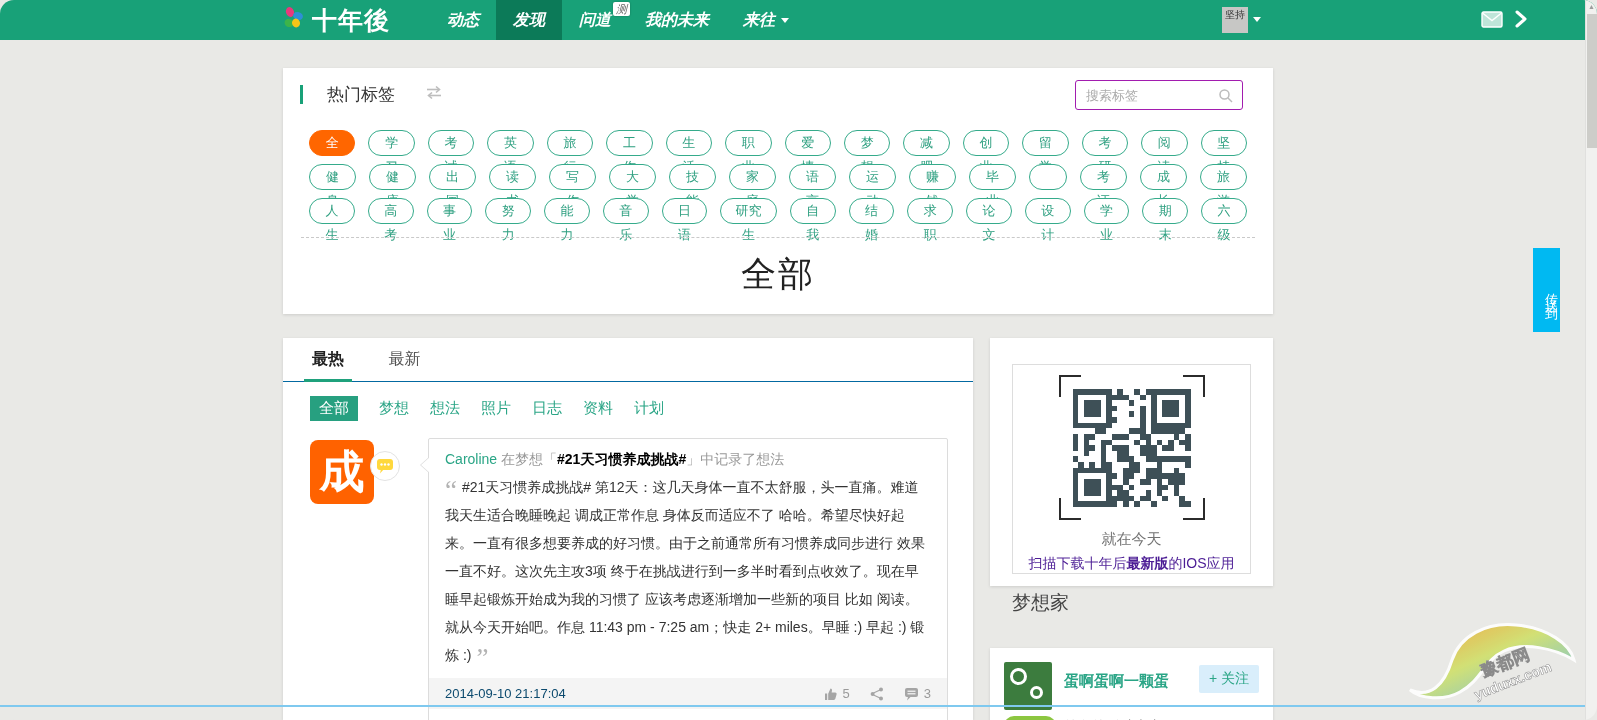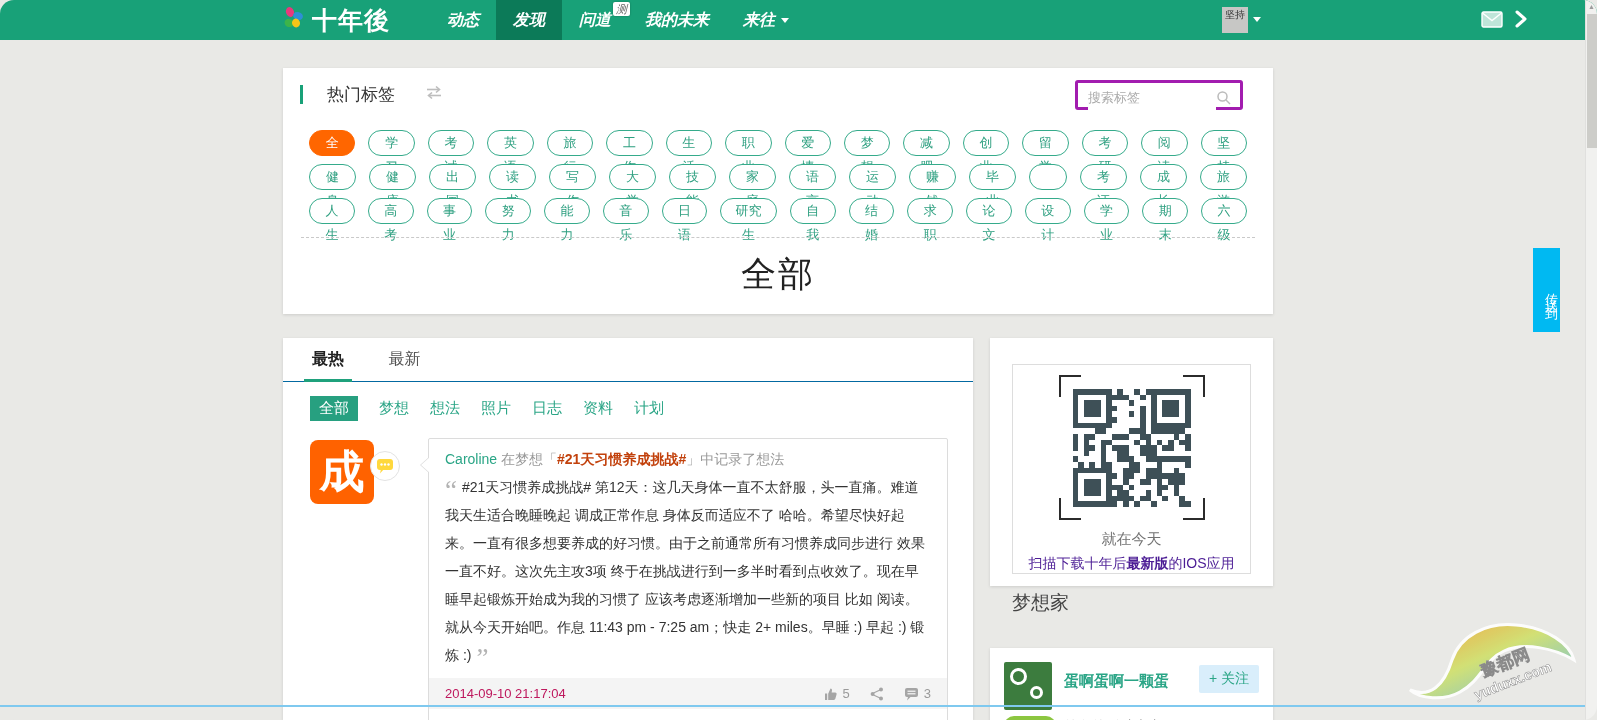--- a/index.html
+++ b/index.html
@@ -27,21 +27,21 @@
 
   
   .card { position:absolute; background:#fff; box-shadow:0 1px 3px rgba(0,0,0,.12); }
 
   
   .tags-card { left:283px; top:68px; width:990px; height:246px; }
   .tags-head { position:absolute; left:17px; top:15px; display:flex; align-items:center; gap:24px;font-family:Liberation Serif, serif; }
   .green-bar { width:3px; height:19px; background:#18a178; }
   .tags-title { font-size:17px; color:#333; }
   .refresh-icon { cursor:pointer; margin-left:4px; }
-  .tag-search { position:absolute; right:30px; top:12px; width:168px; height:30px; border:3px solid #a21caf; border-radius:3px; background:#fff; }
+  .tag-search { position:absolute; right:30px; top:12px; width:168px; height:30px; border:1px solid #a21caf; border-radius:3px; background:#fff; }
   .tag-search input { position:absolute; left:10px; top:0; width:128px; height:28px; border:0; outline:none; font-size:13px; color:#555; font-family:inherit; }
   .tag-search input::placeholder { color:#aaa; }
   .tag-search .mag { position:absolute; right:8px; top:7px; cursor:pointer; }
   .tag-rows { position:absolute; left:26px; top:62px; right:26px; }
   .tag-row { display:flex; justify-content:center; gap:13px; margin-bottom:8px; }
   .tag { display:inline-block; height:26px; line-height:24px; min-width:38px; text-align:center; border:1px solid #35ab8b; border-radius:13px; padding:0 11px; font-size:13px; color:#2fa081; cursor:pointer; background:#fff; }
   .tag.active { background:#ff6600; border-color:#ff6600; color:#fff; }
   .dashed-sep { position:absolute; left:18px; right:18px; top:169px; border-top:1px dashed #c9c9c9; }
   .selected-heading { position:absolute; left:0; right:0; top:183px; text-align:center; font-size:35px; color:#222; letter-spacing:2px; }
 
@@ -54,27 +54,27 @@
   .filter { font-size:15px; color:#2aa586; cursor:pointer; }
   .filter.active { background:#27a080; color:#fff; padding:3px 9px; }
   .post-avatar { position:absolute; left:27px; top:102px; width:64px; height:64px; border-radius:8px; background:#ff6200; color:#fff; font-size:45px; font-weight:bold; display:flex; align-items:center; justify-content:center; cursor:pointer; }
   .badge-bubble { position:absolute; left:87px; top:113px; width:30px; height:30px; background:#fff; border:1px solid #e3e3e3; border-radius:50%; display:flex; align-items:center; justify-content:center; }
   .bubble { position:absolute; left:145px; top:100px; width:520px; background:#fff; border:1px solid #dcdcdc; border-radius:2px; }
   .bubble:before { content:""; position:absolute; left:-9px; top:18px; border-top:8px solid transparent; border-bottom:8px solid transparent; border-right:9px solid #dcdcdc; }
   .bubble:after { content:""; position:absolute; left:-8px; top:18px; border-top:8px solid transparent; border-bottom:8px solid transparent; border-right:9px solid #fff; }
   .bubble-inner { padding:12px 16px 0 16px; }
   .post-head { font-size:14px; color:#999; }
   .author-link { color:#2aa586; cursor:pointer; }
-  .dream-link { color:#c2410c; font-weight:bold; cursor:pointer; }
+  .dream-link { color:#000000; font-weight:bold; cursor:pointer; }
   .post-body { margin-top:4px; font-size:14px; line-height:28px; color:#333; }
   .q { font-family:"Liberation Serif","DejaVu Serif",serif; font-size:27px; color:#b3b3b3; line-height:0; vertical-align:-7px; }
   .q.lead { margin-right:5px; }
   .q.tail { margin-left:5px; }
   .post-footer { margin-top:9px; background:#f4f4f4; height:31px; display:flex; align-items:center; padding:0 16px; }
-  .timestamp { color:#be185d; font-size:13px; flex:1; }
+  .timestamp { color:#0c4a6e; font-size:13px; flex:1; }
   .stat { color:#9a9a9a; font-size:13px; margin-left:20px; display:flex; align-items:center; gap:5px; cursor:pointer; }
   .admire-row { padding:9px 16px 4px; color:#999; font-size:13px; display:flex; align-items:center; gap:5px; }
 
   
   .qr-card { left:990px; top:338px; width:283px; height:248px; }
   .qr-inner { position:absolute; left:22px; top:26px; right:22px; bottom:12px; border:1px solid #ddd; display:flex; flex-direction:column; align-items:center; }
   .qr-frame { position:relative; width:146px; height:146px; margin-top:10px; }
   .corner { position:absolute; width:22px; height:22px; border:2px solid #2b2b2b; }
   .corner.tl { left:0; top:0; border-right:0; border-bottom:0; }
   .corner.tr { right:0; top:0; border-left:0; border-bottom:0; }

